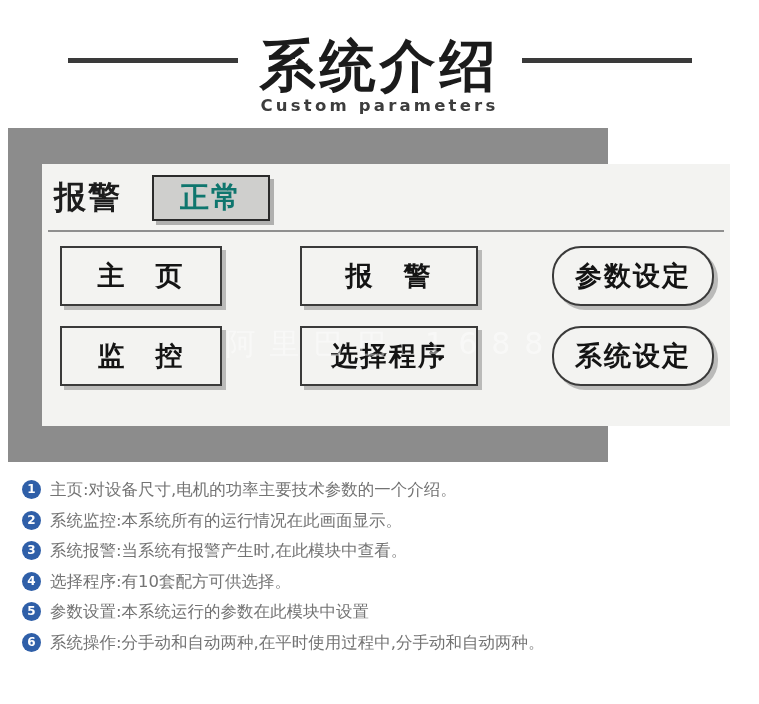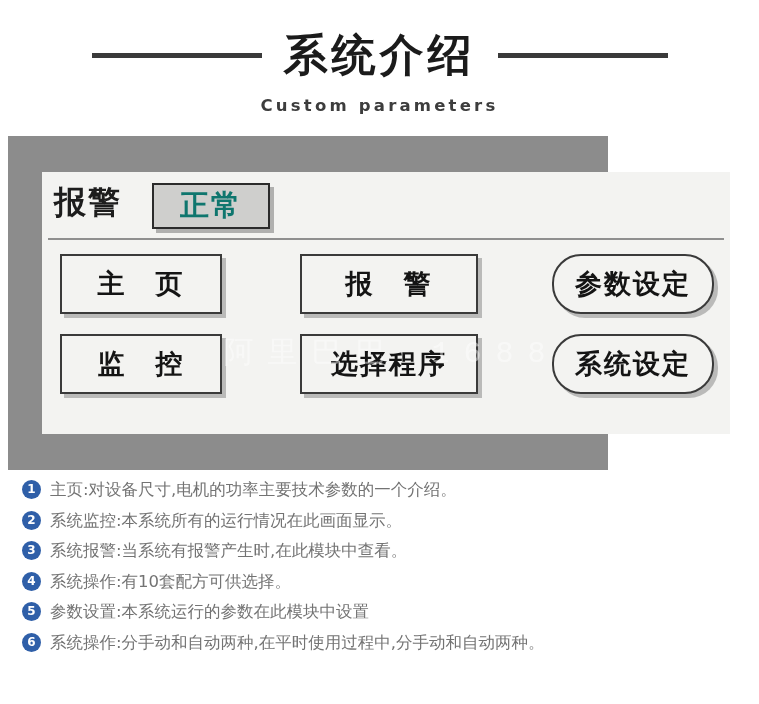--- a/index.html
+++ b/index.html
@@ -35,49 +35,49 @@
   }
   .rule {
     height: 5px;
     background: #3a3a3a;
     flex: 0 0 auto;
   }
   .rule-left { width: 170px; margin-right: 22px; }
   .rule-right { width: 170px; margin-left: 22px; }
   .main-title {
     font-family: "DejaVu Sans", "Liberation Sans", sans-serif;
-    font-size: 44px;
+    font-size: 56px;
     font-weight: bold;
     letter-spacing: 4px;
     color: #1b1b1b;
     line-height: 54px;
     white-space: nowrap;
+    margin-top: 11px;
   }
   .subtitle {
     position: absolute;
     top: 96px;
     left: 0;
     width: 759px;
     text-align: center;
     font-size: 16.5px;
     letter-spacing: 3.2px;
     color: #3d3d3d;
     font-weight: 600;
   }
 
   
   .hmi-outer {
     position: absolute;
-    top: 136px;
+    top: 128px;
     left: 8px;
     width: 600px;
     height: 334px;
     background: #8c8c8c;
     box-sizing: border-box;
-    font-family: Liberation Mono, monospace;
   }
   .hmi-inner {
     position: absolute;
     top: 36px;
     left: 34px;
     width: 688px;
     height: 262px;
     background: #f3f3f1;
     box-sizing: border-box;
   }
@@ -237,21 +237,21 @@
     <div class="desc-item">
       <div class="bullet">2</div>
       <div class="desc-text">系统监控:本系统所有的运行情况在此画面显示。</div>
     </div>
     <div class="desc-item">
       <div class="bullet">3</div>
       <div class="desc-text">系统报警:当系统有报警产生时,在此模块中查看。</div>
     </div>
     <div class="desc-item">
       <div class="bullet">4</div>
-      <div class="desc-text">系统操作:有10套配方可供选择。</div>
+      <div class="desc-text">选择程序:有10套配方可供选择。</div>
     </div>
     <div class="desc-item">
       <div class="bullet">5</div>
       <div class="desc-text">参数设置:本系统运行的参数在此模块中设置</div>
     </div>
     <div class="desc-item">
       <div class="bullet">6</div>
       <div class="desc-text">系统操作:分手动和自动两种,在平时使用过程中,分手动和自动两种。</div>
     </div>
   </div>

